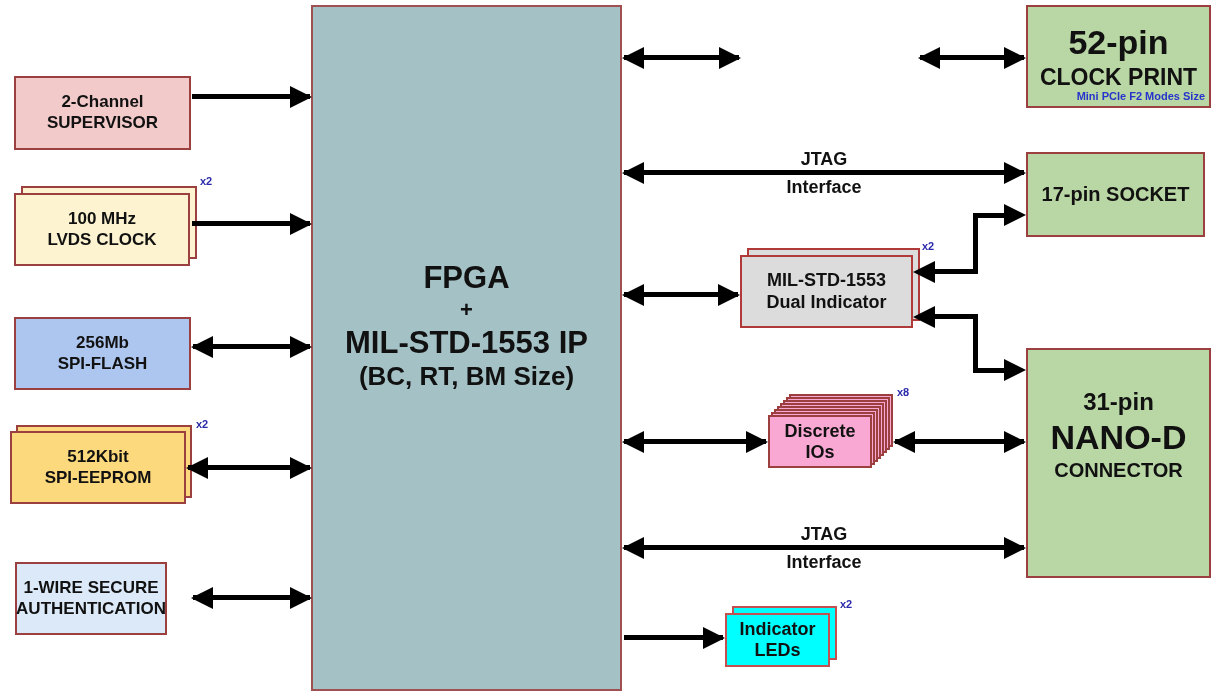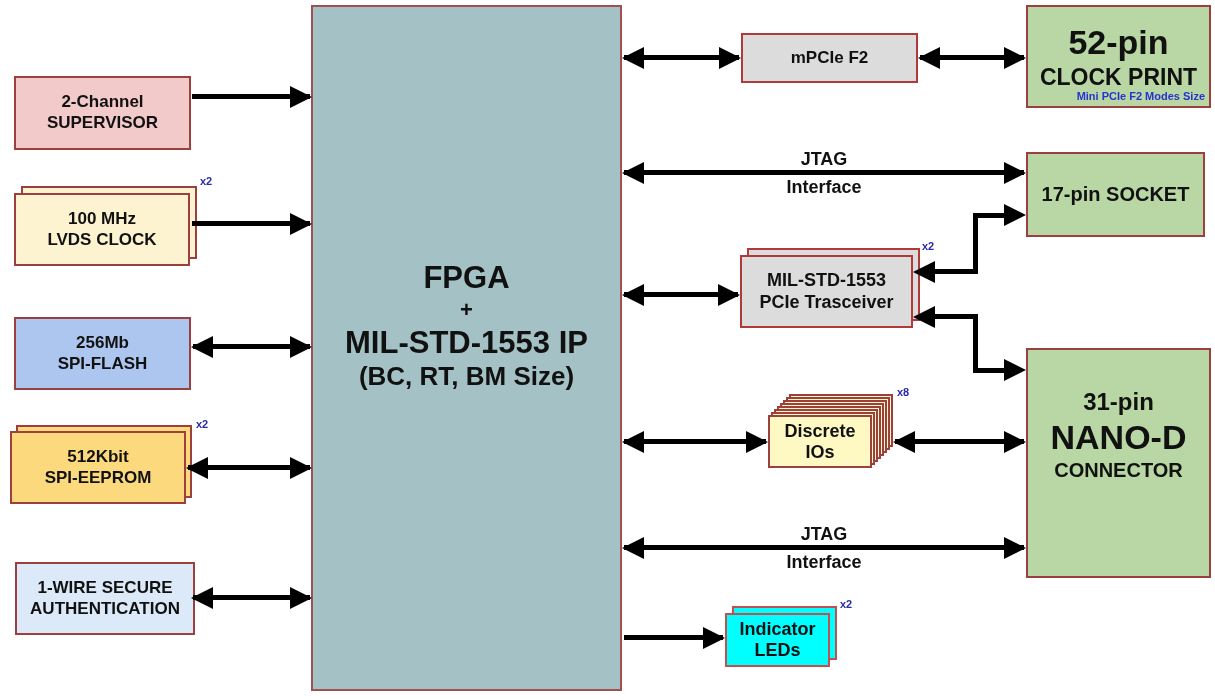--- a/index.html
+++ b/index.html
@@ -13,21 +13,21 @@
     display:flex;flex-direction:column;align-items:center;justify-content:center;
     text-align:center;line-height:1.22;
   }
   .layer{position:absolute;border:2px solid #9c3f3f;box-sizing:border-box;}
   .pink{background:#f2caca;margin-top:18px;}
   .cream{background:#fdf3d1;}
   .periwinkle{background:#adc6f0;}
   .gold{background:#fcd97c;}
   .lightblue{background:#dbe9f8;}
   .gray{background:#dcdcdc;border-color:#b03a3a;}
-  .peach{background:#fef9c3;}
+  .peach{background:#f9a8d4;}
   .cyan{background:#00ffff;border-color:#c25050;}
   .green{background:#b9d7a4;}
   .fpga{background:#a4c2c6;border-color:#a05050;}
   .t17{font-size:17px;}
   .t18{font-size:18px;}
   .t20{font-size:20px;}
   .t22{font-size:22px;}
   .t23{font-size:23px;}
   .t24{font-size:24px;}
   .t26{font-size:26px;}
@@ -79,21 +79,21 @@
     <span>SPI-FLASH</span>
   </div>
 
   <div class="layer gold" style="left:16px;top:425px;width:176px;height:73px;"></div>
   <div class="box gold t17" style="left:10px;top:431px;width:176px;height:73px;">
     <span>512Kbit</span>
     <span>SPI-EEPROM</span>
   </div>
   <div class="mult" style="left:196px;top:418px;">x2</div>
 
-  <div class="box lightblue t17" style="left:15px;top:562px;width:180px;height:73px;">
+  <div class="box lightblue t17" style="left:15px;top:562px;width:152px;height:73px;">
     <span>1-WIRE SECURE</span>
     <span>AUTHENTICATION</span>
   </div>
 
   <div class="harrow" style="left:190px;top:86px;width:122px;">
       <div class="ln"></div>
       <div class="ah r"></div>
     </div>
   <div class="harrow" style="left:190px;top:213px;width:122px;">
       <div class="ln"></div>
@@ -113,23 +113,20 @@
       <div class="ln"></div>
       <div class="ah l"></div>
       <div class="ah r"></div>
     </div>
 
   <div class="harrow" style="left:622px;top:47px;width:119px;">
       <div class="ln"></div>
       <div class="ah l"></div>
       <div class="ah r"></div>
     </div>
-  <div class="box gray t17" style="left:741px;top:33px;width:177px;height:50px;">
-    <span>mPCIe F2</span>
-  </div>
   <div class="harrow" style="left:918px;top:47px;width:108px;">
       <div class="ln"></div>
       <div class="ah l"></div>
       <div class="ah r"></div>
     </div>
 
   <div class="box green" style="left:1026px;top:5px;width:185px;height:103px;">
     <span class="t34">52-pin</span>
     <span class="t23">CLOCK PRINT</span>
     <span class="note">Mini PCIe F2 Modes Size</span>
@@ -148,21 +145,21 @@
   </div>
 
   <div class="harrow" style="left:622px;top:284px;width:118px;">
       <div class="ln"></div>
       <div class="ah l"></div>
       <div class="ah r"></div>
     </div>
   <div class="layer gray" style="left:747px;top:248px;width:173px;height:73px;"></div>
   <div class="box gray t18" style="left:740px;top:255px;width:173px;height:73px;">
     <span>MIL-STD-1553</span>
-    <span>PCIe Trasceiver</span>
+    <span>Dual Indicator</span>
   </div>
   <div class="mult" style="left:922px;top:240px;">x2</div>
 
   <div class="ahd l" style="left:913px;top:261px;"></div>
   <div class="seg" style="left:930px;top:269px;width:48px;height:5px;"></div>
   <div class="seg" style="left:973px;top:213px;width:5px;height:61px;"></div>
   <div class="seg" style="left:973px;top:213px;width:35px;height:5px;"></div>
   <div class="ahd r" style="left:1004px;top:204px;"></div>
 
   <div class="ahd l" style="left:913px;top:306px;"></div>

